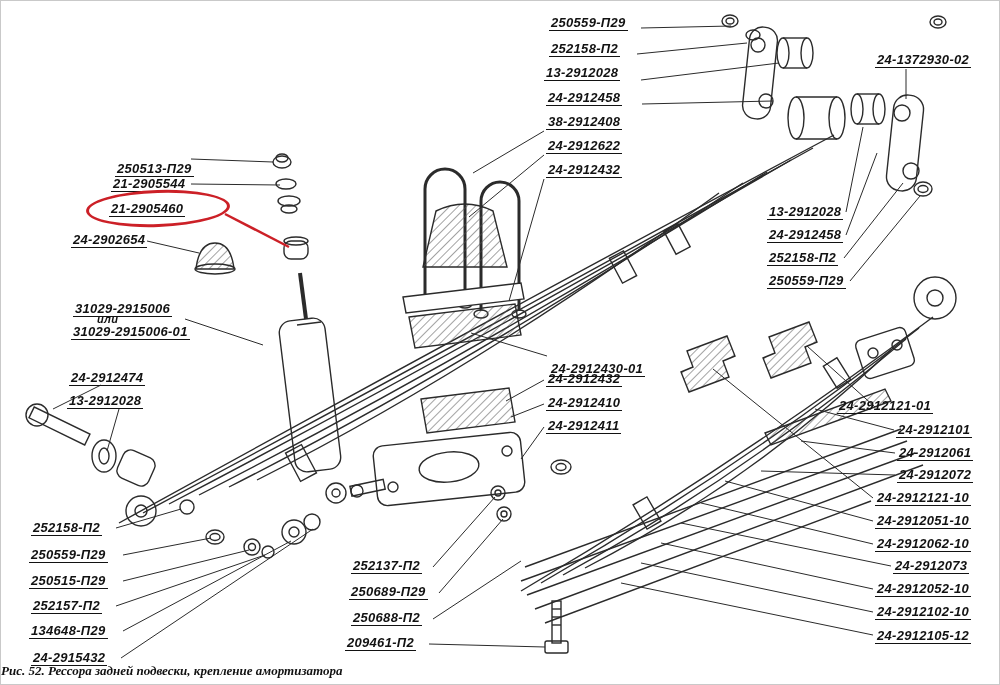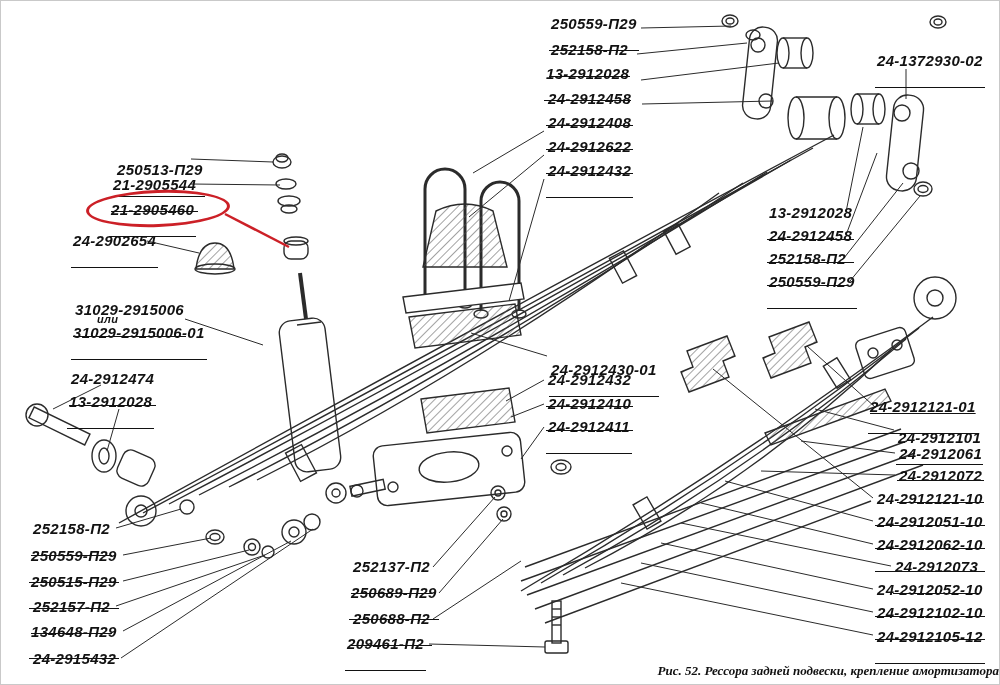--- a/index.html
+++ b/index.html
@@ -7,32 +7,32 @@
   .stage { position:relative; width:1000px; height:685px; background:#fff; overflow:hidden; border:1px solid #c9c9c9; }
   svg.drawing { position:absolute; left:0; top:0; }
   .watermark {
     position:absolute; left:48px; top:282px;
     font-family:"DejaVu Serif", serif; font-weight:bold;
     font-size:63px; letter-spacing:9px; white-space:nowrap;
     color:#8d8d8d; opacity:.55; pointer-events:none; z-index:3;
   }
   .labels { position:absolute; left:0; top:0; width:100%; height:100%; z-index:4; }
   .part-label {
-    position:absolute; font-size:15px; font-weight:bold; font-style:italic;
+    position:absolute; font-size:13px; font-weight:bold; font-style:italic;
     color:#121212; white-space:nowrap; letter-spacing:.3px;
-    border-bottom:1.5px solid #121212; padding:0 2px 18px;
+    border-bottom:1.5px solid #121212; padding:0 2px 0;
   }
   .part-label.plain { border-bottom:none; font-size:11px; padding:0; }
   .highlight-oval {
     position:absolute; left:85px; top:189px; width:144px; height:37px;
     border:3px solid #cc2027; border-radius:50%; transform:rotate(-2deg);
     z-index:5;
   }
   .caption {
-    position:absolute; left:0; right:0; top:662px; text-align:right;
+    position:absolute; left:0; right:0; top:662px; text-align:left;
     font-family:"Liberation Serif", serif; font-style:italic; font-weight:bold;
     font-size:13px; color:#111; z-index:4;
   }
 </style>
 </head>
 <body>
 
 <div class="stage">
 
   <svg class="drawing" width="1000" height="685" viewBox="0 0 1000 685">
@@ -248,21 +248,21 @@
       </g>
     </g>
   </svg>
 
 
   <div class="labels">
       <div class="part-label" style="left: 548px; top: 14px;">250559-П29</div>
       <div class="part-label" style="left: 548px; top: 40px;">252158-П2</div>
       <div class="part-label" style="left: 543px; top: 64px;">13-2912028</div>
       <div class="part-label" style="left: 545px; top: 89px;">24-2912458</div>
-      <div class="part-label" style="left: 545px; top: 113px;">24-2912408</div>
+      <div class="part-label" style="left: 545px; top: 113px;">38-2912408</div>
       <div class="part-label" style="left: 545px; top: 137px;">24-2912622</div>
       <div class="part-label" style="left: 545px; top: 161px;">24-2912432</div>
       <div class="part-label" style="left: 874px; top: 51px;">24-1372930-02</div>
       <div class="part-label" style="left: 766px; top: 203px;">13-2912028</div>
       <div class="part-label" style="left: 766px; top: 226px;">24-2912458</div>
       <div class="part-label" style="left: 766px; top: 249px;">252158-П2</div>
       <div class="part-label" style="left: 766px; top: 272px;">250559-П29</div>
       <div class="part-label" style="left: 114px; top: 160px;">250513-П29</div>
       <div class="part-label" style="left: 110px; top: 175px;">21-2905544</div>
       <div class="part-label" style="left: 108px; top: 200px;">21-2905460</div>
@@ -279,22 +279,22 @@
       <div class="part-label" style="left: 28px; top: 622px;">134648-П29</div>
       <div class="part-label" style="left: 30px; top: 649px;">24-2915432</div>
       <div class="part-label" style="left: 548px; top: 360px;">24-2912430-01</div>
       <div class="part-label" style="left: 545px; top: 370px;">24-2912432</div>
       <div class="part-label" style="left: 545px; top: 394px;">24-2912410</div>
       <div class="part-label" style="left: 545px; top: 417px;">24-2912411</div>
       <div class="part-label" style="left: 350px; top: 557px;">252137-П2</div>
       <div class="part-label" style="left: 348px; top: 583px;">250689-П29</div>
       <div class="part-label" style="left: 350px; top: 609px;">250688-П2</div>
       <div class="part-label" style="left: 344px; top: 634px;">209461-П2</div>
-      <div class="part-label" style="left: 867px; top: 397px; text-decoration: underline;">24-2912121-01</div>
-      <div class="part-label" style="left: 895px; top: 421px; margin-top: 7px;">24-2912101</div>
+      <div class="part-label" style="left: 836px; top: 397px;">24-2912121-01</div>
+      <div class="part-label" style="left: 895px; top: 421px;">24-2912101</div>
       <div class="part-label" style="left: 896px; top: 444px;">24-2912061</div>
       <div class="part-label" style="left: 896px; top: 466px;">24-2912072</div>
       <div class="part-label" style="left: 874px; top: 489px;">24-2912121-10</div>
       <div class="part-label" style="left: 874px; top: 512px;">24-2912051-10</div>
       <div class="part-label" style="left: 874px; top: 535px;">24-2912062-10</div>
       <div class="part-label" style="left: 892px; top: 557px;">24-2912073</div>
       <div class="part-label" style="left: 874px; top: 580px;">24-2912052-10</div>
       <div class="part-label" style="left: 874px; top: 603px;">24-2912102-10</div>
       <div class="part-label" style="left: 874px; top: 627px;">24-2912105-12</div>
     </div>

